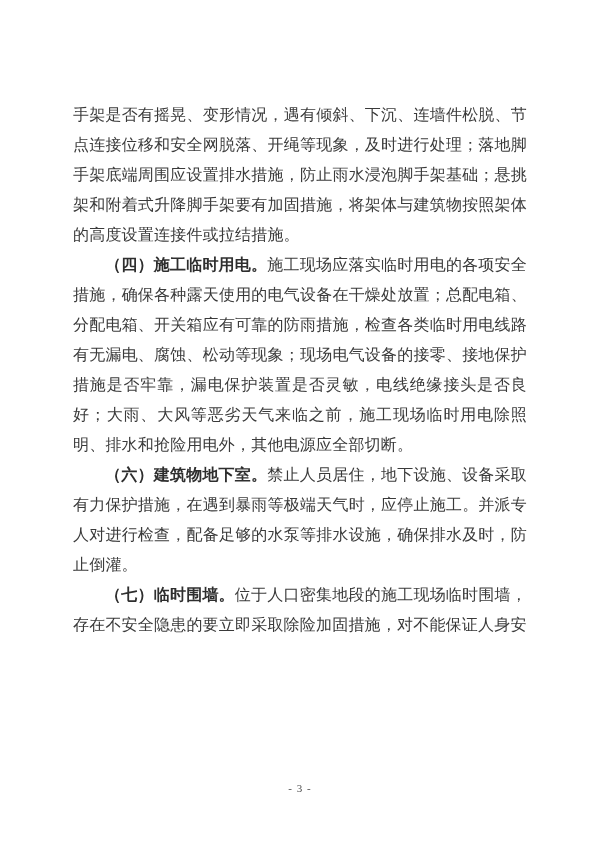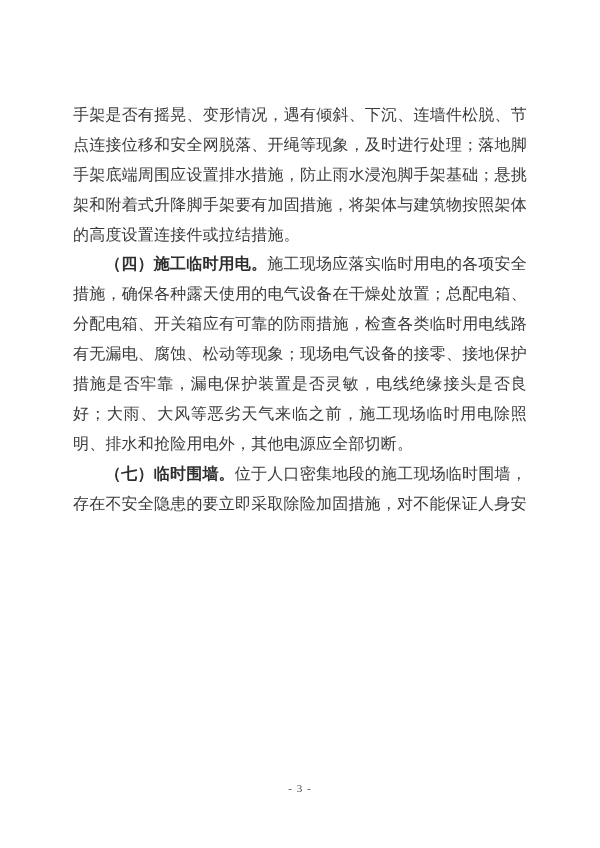--- a/index.html
+++ b/index.html
@@ -25,21 +25,20 @@
     margin: 0;
     font-size: 16px;
     line-height: 30px;
     color: #3a3a3a;
     text-align: justify;
     text-justify: inter-ideograph;
     letter-spacing: 0.2px;
   }
   .para.indent {
     text-indent: 2em;
-    font-family: Liberation Mono, monospace;
   }
   .para .lead {
     font-weight: 700;
     color: #2e2e2e;
   }
   .page-number {
     position: absolute;
     top: 782px;
     left: 0;
     width: 100%;
@@ -53,19 +52,20 @@
 <body>
 
 <div class="page">
   <div class="content">
 
     <p class="para"><span class="lead"></span><span>手架是否有摇晃、变形情况，遇有倾斜、下沉、连墙件松脱、节点连接位移和安全网脱落、开绳等现象，及时进行处理；落地脚手架底端周围应设置排水措施，防止雨水浸泡脚手架基础；悬挑架和附着式升降脚手架要有加固措施，将架体与建筑物按照架体的高度设置连接件或拉结措施。</span></p>
 
     <p class="para indent"><span class="lead">（四）施工临时用电。</span><span>施工现场应落实临时用电的各项安全措施，确保各种露天使用的电气设备在干燥处放置；总配电箱、分配电箱、开关箱应有可靠的防雨措施，检查各类临时用电线路有无漏电、腐蚀、松动等现象；现场电气设备的接零、接地保护措施是否牢靠，漏电保护装置是否灵敏，电线绝缘接头是否良好；大雨、大风等恶劣天气来临之前，施工现场临时用电除照明、排水和抢险用电外，其他电源应全部切断。</span></p>
 
 
+    <p class="para indent"><span class="lead">（六）建筑物地下室。</span><span>禁止人员居住，地下设施、设备采取有力保护措施，在遇到暴雨等极端天气时，应停止施工。并派专人对进行检查，配备足够的水泵等排水设施，确保排水及时，防止倒灌。</span></p>
 
     <p class="para indent"><span class="lead">（七）临时围墙。</span><span>位于人口密集地段的施工现场临时围墙，存在不安全隐患的要立即采取除险加固措施，对不能保证人身安</span></p>
 
   </div>
 
   <div class="page-number">- 3 -</div>
 </div>
 
 </body></html>

